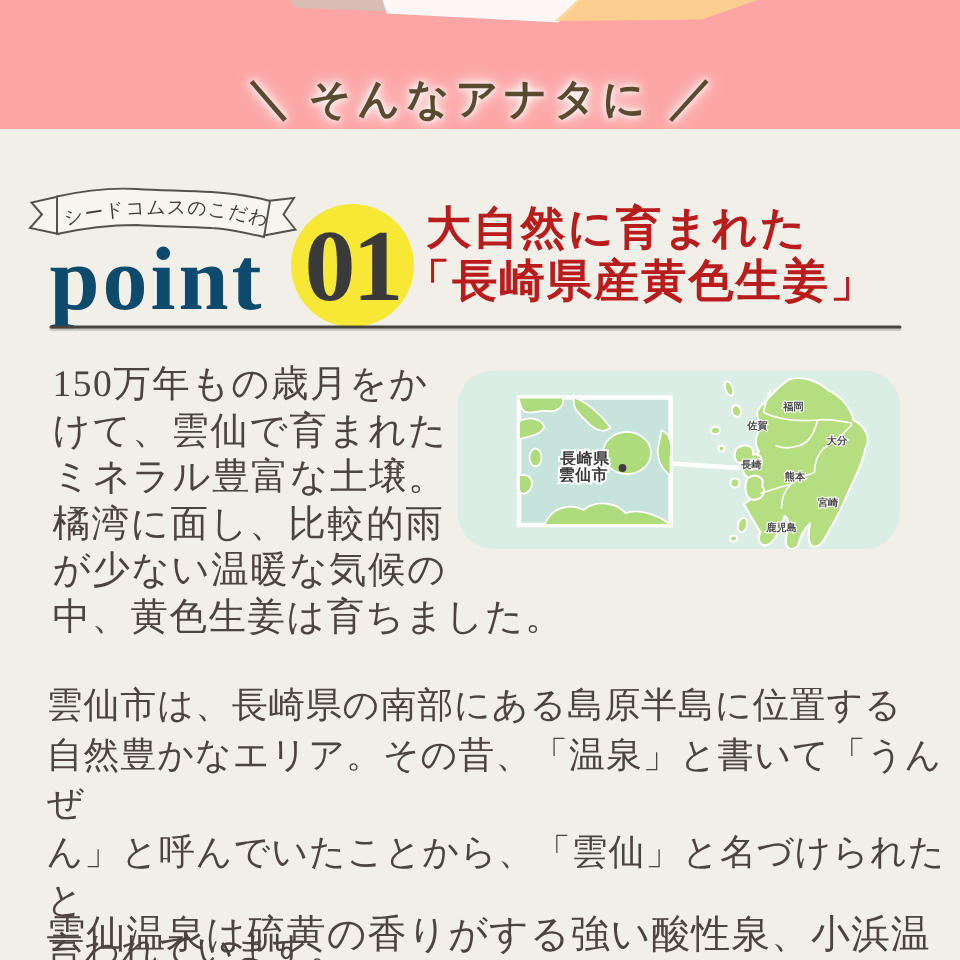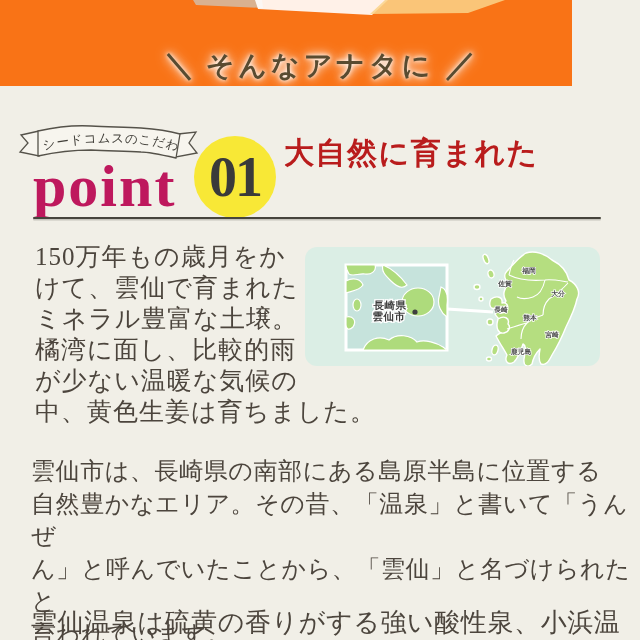--- a/index.html
+++ b/index.html
@@ -4,46 +4,46 @@
 <style>
   * { margin:0; padding:0; box-sizing:border-box; }
   html,body { width:640px; }
   body { font-family:"Liberation Serif","DejaVu Serif",serif; }
   .page {
     position:relative; width:640px; height:640px; overflow:hidden;
     background:#F1EFE7;
   }
   
   .top-band {
-    position:absolute; left:0; top:0; width:572px; height:86px;
-    background:#f97316;
+    position:absolute; left:0; top:0; width:640px; height:86px;
+    background:#fca5a5;
   }
   .photo-remnant { position:absolute; left:0; top:0; }
   .band-title {
     position:absolute; left:0; top:44px; width:640px;
     text-align:center; font-size:28px; font-weight:bold;
     color:#594B30; letter-spacing:4px;
     text-shadow:0 0 4px #fff,0 0 8px #fff,0 0 14px rgba(255,255,255,.85);
     white-space:nowrap;
   }
   .band-title .slash { font-size:31px; letter-spacing:0; }
   
   .ribbon { position:absolute; left:8px; top:108px; }
   .point-word {
     position:absolute; left:33px; top:156px;
-    font-size:60px; font-weight:bold; color:#be185d;
+    font-size:60px; font-weight:bold; color:#0c4a6e;
     letter-spacing:2px; line-height:60px;
   }
   .point-circle {
     position:absolute; left:194px; top:136px; width:82px; height:82px;
     border-radius:50%; background:#F8E836;
     display:flex; align-items:center; justify-content:center;
   }
   .point-number {
-    font-size:56px; font-weight:bold; color:#3A3A3A;
+    font-size:68px; font-weight:bold; color:#3A3A3A;
     letter-spacing:-2px; line-height:82px;
   }
   .heading {
     position:absolute; left:270px; top:135px;
     font-size:30px; font-weight:bold; color:#b91c1c;
     line-height:35px; letter-spacing:1.5px; white-space:nowrap;
   }
   .heading .hl1 { padding-left:14px; }
   .underline {
     position:absolute; left:33px; top:217px; width:568px; height:2.4px;
@@ -53,21 +53,21 @@
   
   .para {
     position:absolute; color:#4C453D; white-space:pre-line;
   }
   .p1 { left:35px; top:241px; font-size:25px; line-height:31px; letter-spacing:1px; }
   .p2 { left:31px; top:455px; font-size:24px; line-height:32.5px; letter-spacing:0.6px; }
   .p3 { left:31px; top:606px; font-size:26px; line-height:33px; letter-spacing:0.6px; }
   
   .map-panel {
     position:absolute; left:305px; top:247px; width:295px; height:119px;
-    background:#DBEEE5; border-radius:12px; overflow:hidden;
+    background:#DBEEE5; border-radius:24px; overflow:hidden;
   }
   .pref-label {
     font-family:"Liberation Sans","DejaVu Sans",sans-serif;
     font-size:6.8px; fill:#4A4A4A; font-weight:bold;
     paint-order:stroke; stroke:#fff; stroke-width:1.4px;
     text-anchor:middle;
   }
   .inset-label {
     font-family:"Liberation Sans","DejaVu Sans",sans-serif;
     font-size:10.5px; fill:#3B3B3B; font-weight:bold;
@@ -108,20 +108,21 @@
     </text>
   </svg>
 
   <div class="point-word">point</div>
   <div class="point-circle">
     <span class="point-number">01</span>
   </div>
 
   <div class="heading">
     <div class="hl1">大自然に育まれた</div>
+    <div class="hl2">「長崎県産黄色生姜」</div>
   </div>
 
   <div class="underline"></div>
 
   <div class="para p1">150万年もの歳月をか
 けて、雲仙で育まれた
 ミネラル豊富な土壌。
 橘湾に面し、比較的雨
 が少ない温暖な気候の
 中、黄色生姜は育ちました。</div>

